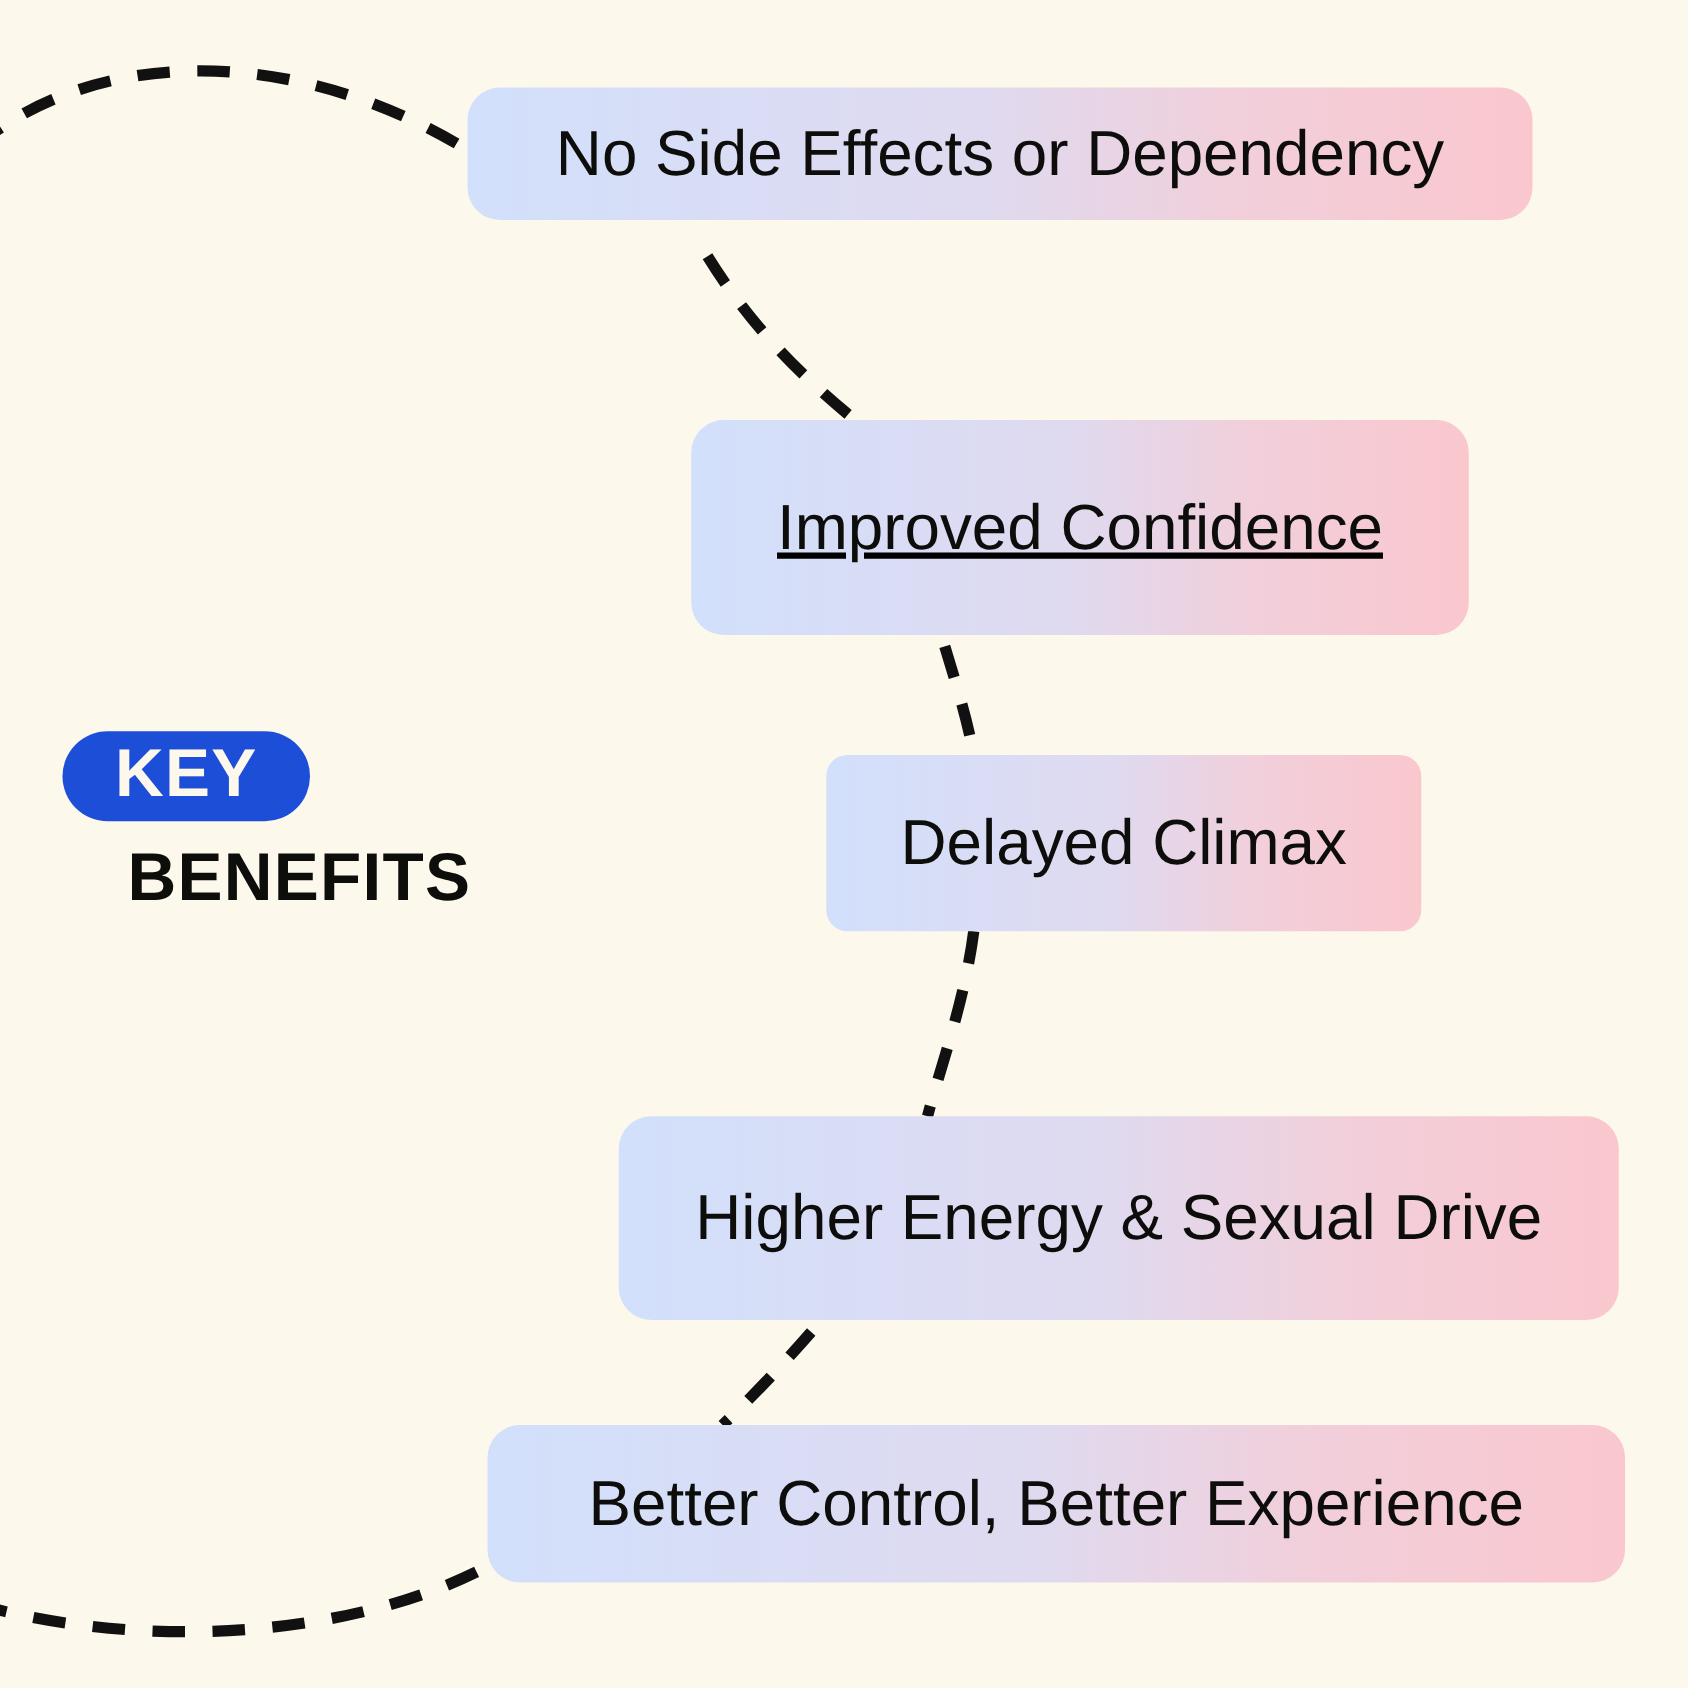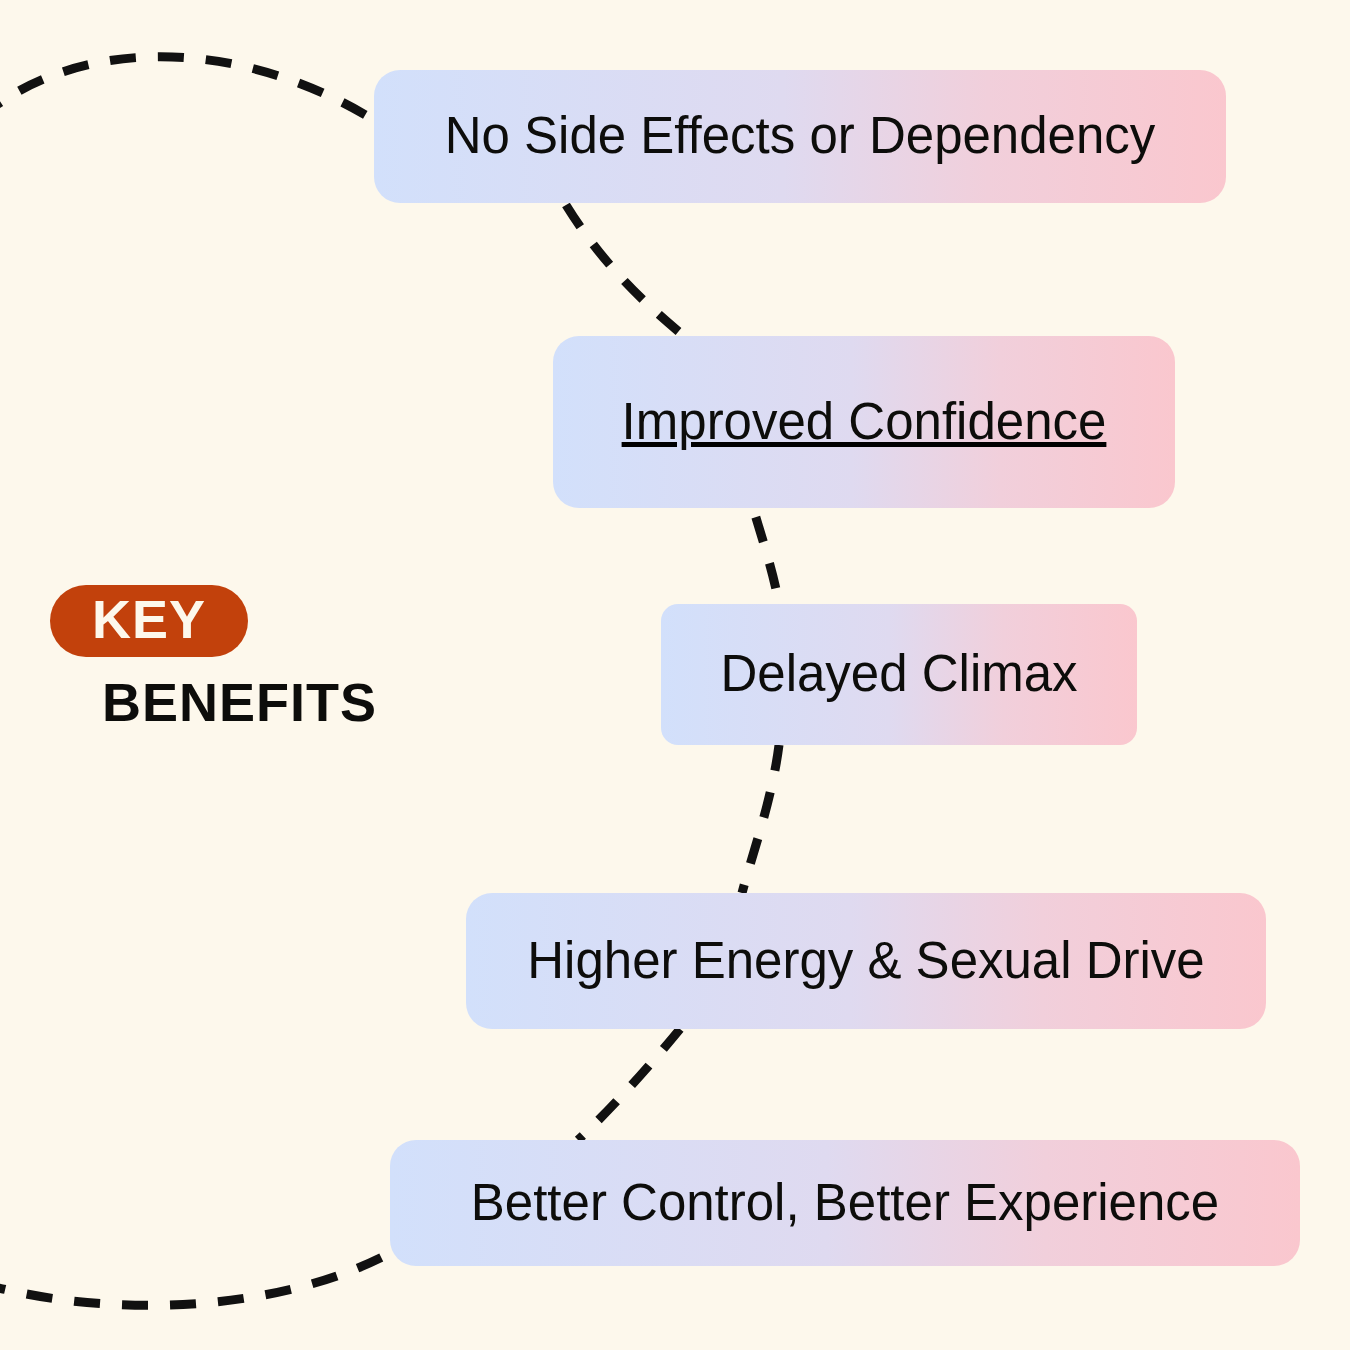--- a/index.html
+++ b/index.html
@@ -30,21 +30,21 @@
 
   
   .title-block {
     position: absolute;
     left: 50px;
     top: 585px;
     width: 420px;
   }
   .key-pill {
     display: inline-block;
-    background: #c2410c;
+    background: #1d4ed8;
     color: #fdf8ec;
     border-radius: 999px;
     padding: 6px 42px 9px 42px;
     font-size: 54px;
     font-weight: 700;
     letter-spacing: 1px;
     line-height: 1.06;
     font-family: "Liberation Sans", sans-serif;
   }
   .benefits-word {
@@ -71,24 +71,24 @@
   }
   .chip-label {
     color: #0d0d0b;
     font-size: 51px;
     font-weight: 400;
     line-height: 1.1;
     white-space: nowrap;
     font-family: "Liberation Sans", sans-serif;
   }
 
-  .chip-0 { left: 374px;  top: 70px;   width: 852px; height: 133px; }
+  .chip-0 { left: 374px;  top: 70px;   width: 852px; height: 106px; }
   .chip-1 { left: 553px;  top: 336px;  width: 622px; height: 172px; text-decoration: underline; }
   .chip-2 { left: 661px;  top: 604px;  width: 476px; height: 141px; border-radius: 17px; }
-  .chip-3 { left: 466px;  top: 893px;  width: 800px; height: 136px; }
+  .chip-3 { left: 495px;  top: 893px;  width: 800px; height: 163px; }
   .chip-4 { left: 390px;  top: 1140px; width: 910px; height: 126px; }
 </style>
 </head>
 <body>
 
 <div id="canvas">
 
   <svg id="connectors" viewBox="0 0 1350 1350" xmlns="http://www.w3.org/2000/svg">
     <g fill="none" stroke="#111111" stroke-width="9" stroke-linecap="butt" stroke-dasharray="26 22">
       <path d="M -20 118 C 70 40 230 32 374 120"></path>

